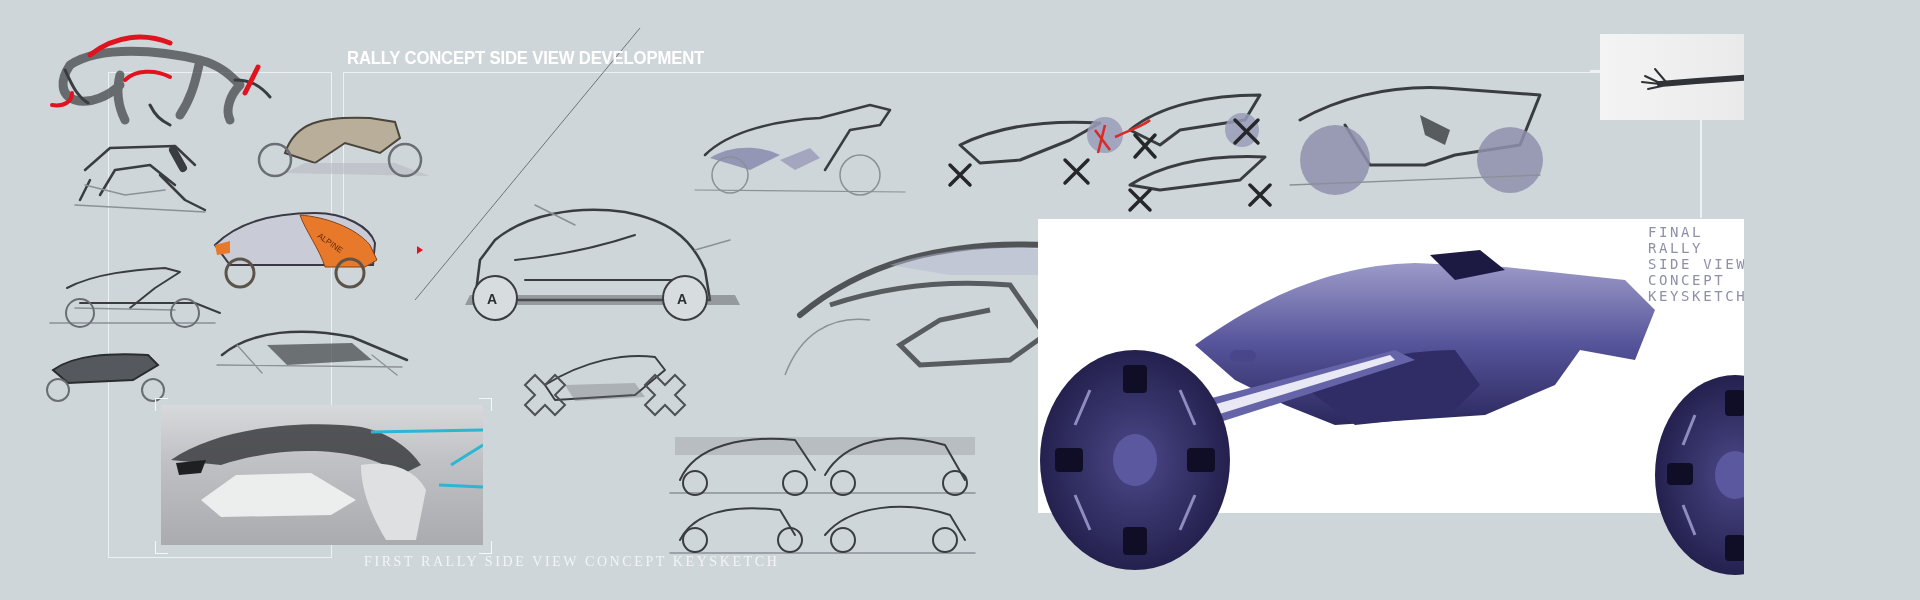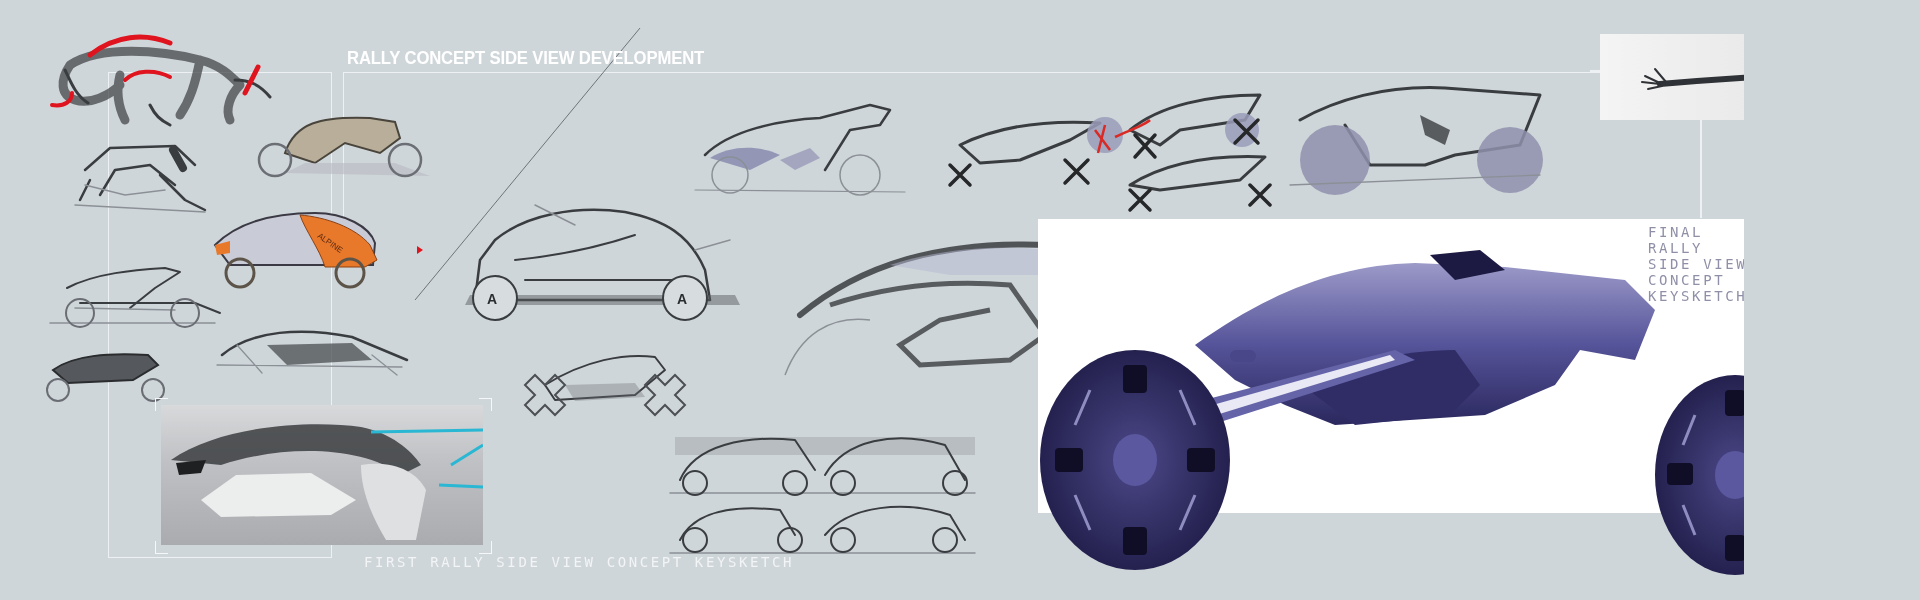--- a/index.html
+++ b/index.html
@@ -3,21 +3,21 @@
 <meta charset="utf-8">
 <style>
   html, body { margin:0; padding:0; }
   body { width:1920px; height:600px; overflow:hidden; background:#cfd6da; font-family:"Liberation Sans", sans-serif; }
   .board { position:relative; width:1744px; height:600px; background:#cfd6da; overflow:hidden; }
   .frame { position:absolute; border:1.5px solid #eef1f3; box-sizing:border-box; }
   .vline { position:absolute; width:1.5px; background:#eef1f3; }
   .hline { position:absolute; height:1.5px; background:#eef1f3; }
   .title { position:absolute; left:347px; top:47px; font-family:"Liberation Sans", sans-serif; font-weight:bold; font-size:19px; color:#ffffff; letter-spacing:-0.2px; transform:scaleX(0.88); transform-origin:left top; }
   .caption { position:absolute; font-family:"DejaVu Sans Mono", "Liberation Mono", monospace; font-size:14px; letter-spacing:2.6px; }
-  .cap-first { left:364px; top:554px; color:#f2f4f5; }
+  .cap-first { left:364px; top:554px; color:#f2f4f5;font-family:Liberation Serif, serif; }
   .cap-final { left:1648px; top:224px; color:#8f8fa8; }
   .panel-white { position:absolute; left:1038px; top:219px; width:852px; height:294px; background:#ffffff; }
   .photo { position:absolute; left:1600px; top:34px; width:295px; height:86px; background:linear-gradient(90deg,#f4f4f4,#e8e8e8 60%,#d8d8d8); overflow:hidden; }
   .render-first { position:absolute; left:161px; top:405px; width:322px; height:140px; background:linear-gradient(180deg,#d8d9db 0%,#bfc1c4 40%,#a9abae 100%); overflow:hidden; }
   .corner { position:absolute; width:12px; height:12px; border-color:#f5f7f8; border-style:solid; border-width:0; }
   svg { position:absolute; overflow:visible; }
   .sk { fill:none; stroke:#3a3d40; stroke-linecap:round; stroke-linejoin:round; }
   .sk-l { fill:none; stroke:#8b9096; stroke-linecap:round; }
   .red-marker { position:absolute; left:417px; top:246px; width:0; height:0; border-top:4px solid transparent; border-bottom:4px solid transparent; border-left:6px solid #e0141e; }
 </style>

